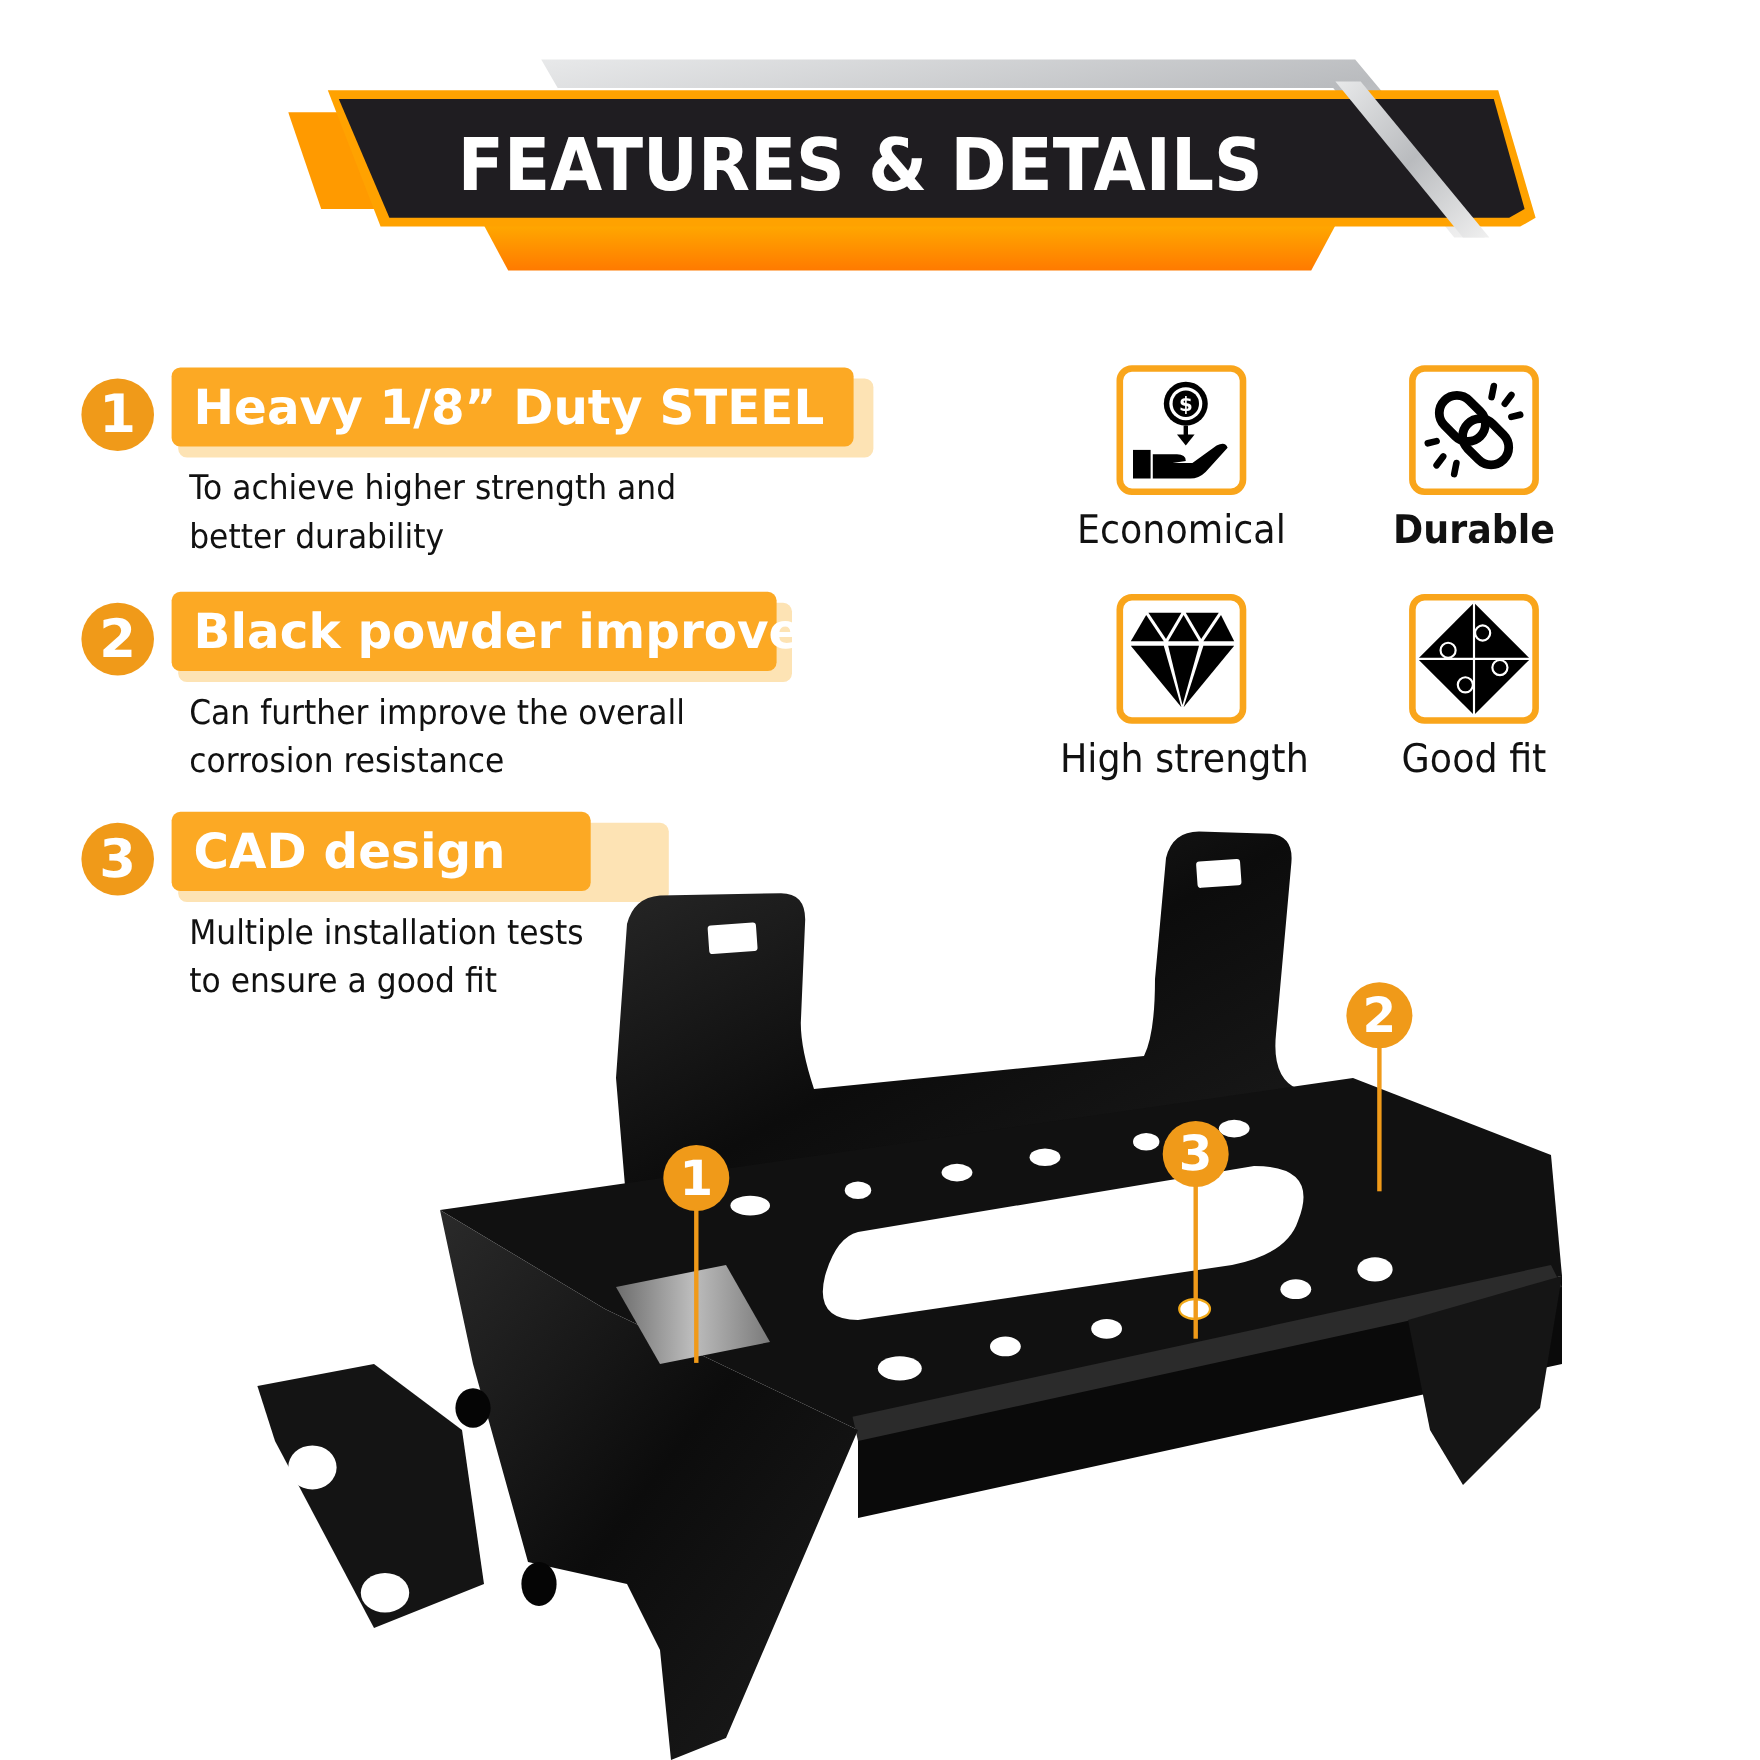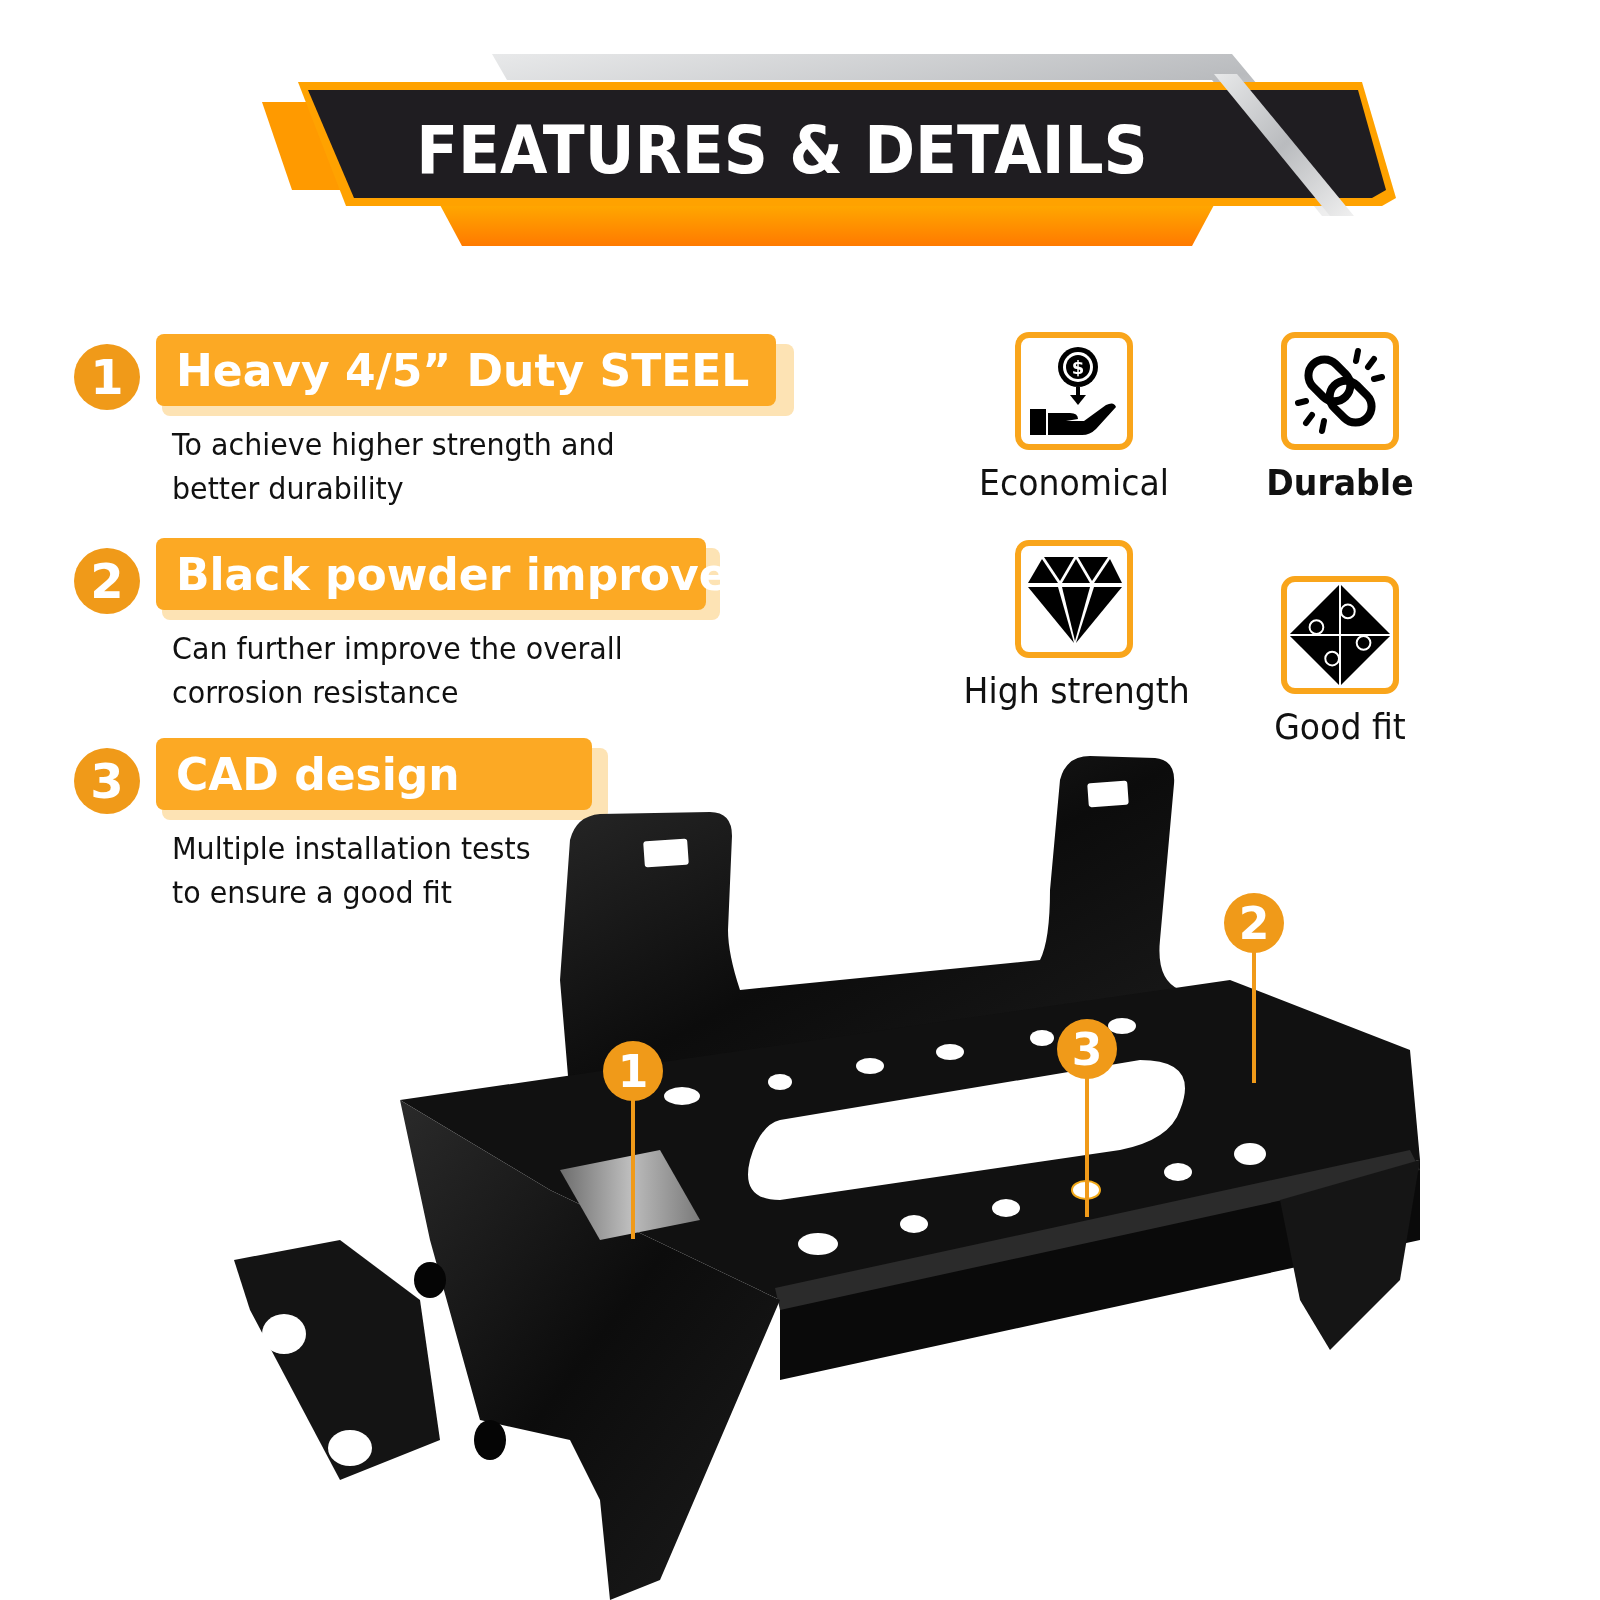--- a/index.html
+++ b/index.html
@@ -36,35 +36,35 @@
     position: absolute; left: 98px; top: 88px; font-size: 31px; line-height: 44px;
     color: #111; white-space: nowrap; transform: scaleX(0.92); transform-origin: left top;
   }
   .f1 { top: 334px; }
   .f1 .pill { width: 620px; }
   .f1 .pill-shadow { width: 632px; }
   .f2 { top: 538px; }
   .f2 .pill { width: 550px; }
   .f2 .pill-shadow { width: 558px; }
   .f3 { top: 738px; }
-  .f3 .pill { width: 436px; }
+  .f3 .pill { width: 381px; }
   .f3 .pill-shadow { width: 446px; }
 
   
   .badge { position: absolute; width: 240px; text-align: center; }
   .badge .box {
     width: 118px; height: 118px; margin: 0 auto; border: 6px solid #f9a51b; border-radius: 14px;
     background: #fff; display: flex; align-items: center; justify-content: center;
   }
   .badge .label { margin-top: 12px; font-size: 36px; color: #111; white-space: nowrap;
     transform: scaleX(0.92); }
   .b1 { left: 954px; top: 332px; }
   .b2 { left: 1220px; top: 332px; font-weight: bold; }
   .b3 { left: 954px; top: 540px; }
-  .b4 { left: 1220px; top: 540px; margin-top: 36px; }
+  .b4 { left: 1220px; top: 540px; }
 
   
   .product { position: absolute; left: 220px; top: 740px; width: 1240px; height: 860px; }
   .product svg { position: absolute; left: 0; top: 0; }
 
   .marker { position: absolute; }
   .marker .dot {
     width: 60px; height: 60px; border-radius: 50%; background: #f09a19; color: #fff;
     font-weight: bold; font-size: 44px; display: flex; align-items: center; justify-content: center;
   }
@@ -104,21 +104,21 @@
     <polygon points="46,40 1096,40 1124,140 1110,148 92,148" fill="#1f1d21"></polygon>
 
     <polygon points="952,24 975,24 1092,166 1068,166" fill="url(#sv)"></polygon>
   </svg>
   <div class="banner-title">FEATURES &amp; DETAILS</div>
 </div>
 
 <div class="feature f1">
   <div class="num">1</div>
   <div class="pill-shadow"></div>
-  <div class="pill">Heavy 4/5” Duty STEEL</div>
+  <div class="pill">Heavy 1/8” Duty STEEL</div>
   <div class="desc">
     <div>To achieve higher strength and</div>
     <div>better durability</div>
   </div>
 </div>
 
 <div class="feature f2">
   <div class="num">2</div>
   <div class="pill-shadow"></div>
   <div class="pill">Black powder improve</div>

